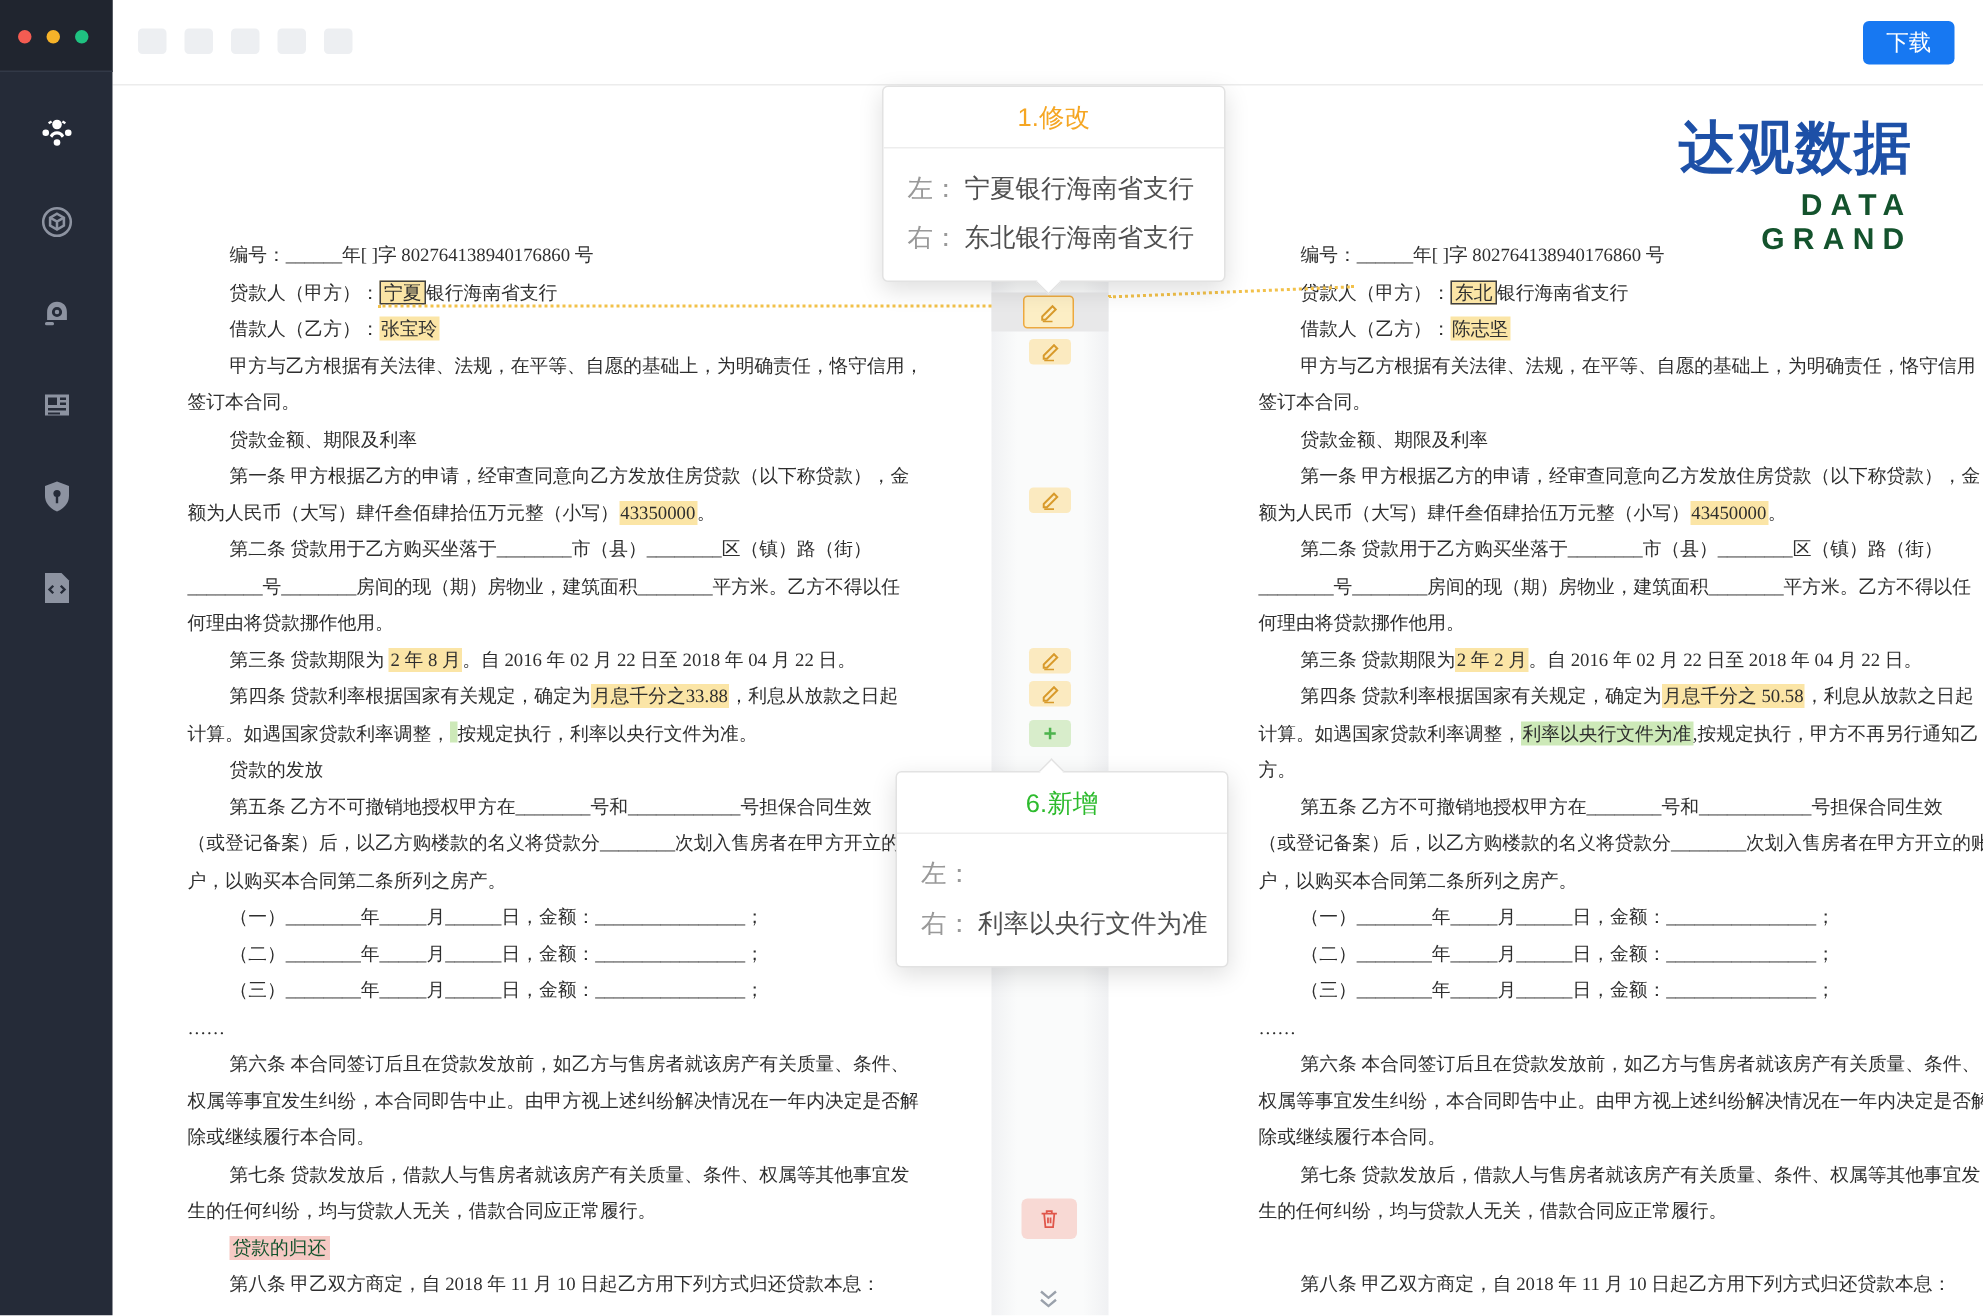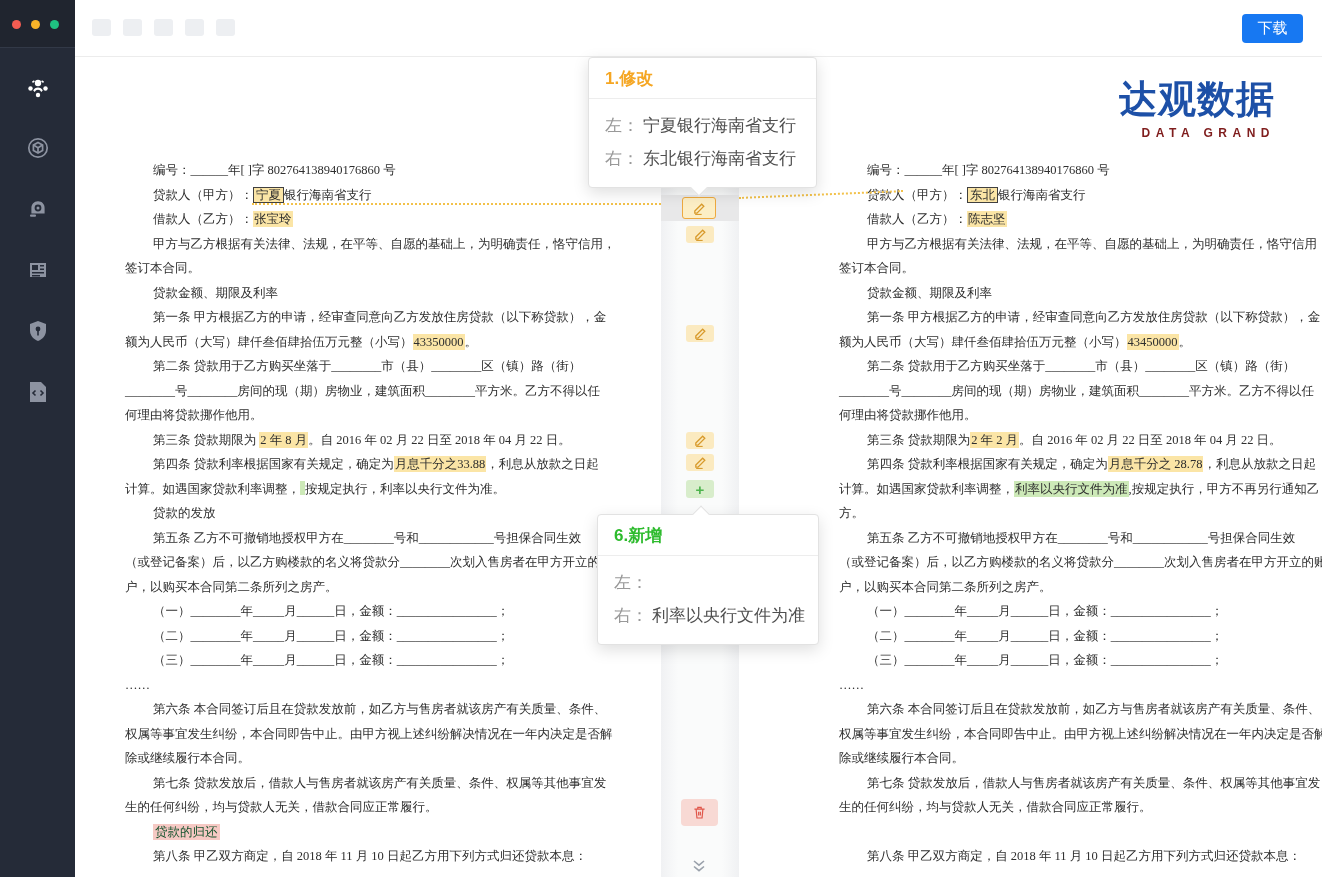--- a/index.html
+++ b/index.html
@@ -19,21 +19,21 @@
   
   .topbar { position:absolute; left:75px; top:0; width:1247px; height:57px; background:#fff; border-bottom:1px solid #ececec; z-index:4; }
   .ph-row { position:absolute; left:17px; top:19px; display:flex; gap:12px; }
   .ph { width:19px; height:17px; border-radius:3px; background:#edeff2; }
   .download-btn { position:absolute; right:19px; top:14px; width:61px; height:29px; background:#1778f2; color:#fff;
     font-size:15px; border:none; border-radius:4px; display:flex; align-items:center; justify-content:center; cursor:pointer; }
 
   
   .brand { position:absolute; left:1095px; top:80px; width:180px; text-align:right; z-index:3; }
   .brand-cn { font-size:38px; font-weight:700; color:#1d50a7; letter-spacing:1px; line-height:38px; }
-  .brand-en { margin-top:8px; font-size:12px; font-weight:700; color:#7f1d1d; letter-spacing:5.5px; }
+  .brand-en { margin-top:8px; font-size:20px; font-weight:700; color:#14532d; letter-spacing:5.5px; }
 
   
   .doc { position:absolute; top:158px; z-index:1; font-family:"Liberation Serif","DejaVu Serif",serif;
     font-size:12.5px; color:#2e2e2e; }
   .doc-left  { left:125px; width:540px; }
   .doc-right { left:839px; width:480px; }
   .doc-line { height:24.5px; line-height:24.5px; white-space:nowrap; }
   .doc-line.indent { padding-left:28px; }
   .hl-y  { background:#fbe5a6; padding:1px 1px; }
   .hl-yb { background:#fbe5a6; border:1px solid #404040; padding:0 2px; }
@@ -51,21 +51,21 @@
   .chip { position:absolute; display:flex; align-items:center; justify-content:center; border-radius:3px; z-index:3; cursor:pointer; }
   .chip-modify { background:#fbeac0; }
   .chip-modify.selected { background:#fceec5; border:1px solid #eda93f; }
   .chip-add { background:#d8edcb; color:#4db34d; font-size:15px; font-weight:700; line-height:1; }
   .chip-delete { background:#f8d9d4; border-radius:4px; }
   .chip-nav { background:transparent; }
 
   
   .popup { position:absolute; background:#fff; border:1px solid #e2e2e2; border-radius:4px;
     box-shadow:0 5px 16px rgba(0,0,0,.13); z-index:8; }
-  .popup-title { padding:9px 16px 8px; font-size:17px; font-weight:700; border-bottom:1px solid #ededed; }
+  .popup-title { padding:9px 16px 8px; font-size:17px; font-weight:400; border-bottom:1px solid #ededed;text-align:center; }
   .popup-body { padding:10px 16px 12px; }
   .popup-row { font-size:17px; line-height:33px; color:#4f4f4f; white-space:nowrap; }
   .popup-row .lbl { color:#999; margin-right:4px; }
   .popup-modify { left:588px; top:57px; width:229px; }
   .popup-modify .popup-title { color:#f5a623; }
   .popup-add { left:597px; top:514px; width:222px; }
   .popup-add .popup-title { color:#2dbb2d; }
   .arrow { position:absolute; width:12px; height:12px; background:#fff; transform:rotate(45deg); }
   .arrow-down { left:104px; bottom:-7px; border-right:1px solid #e2e2e2; border-bottom:1px solid #e2e2e2; }
   .arrow-up { left:97px; top:-7px; border-left:1px solid #e2e2e2; border-top:1px solid #e2e2e2; }
@@ -244,21 +244,21 @@
       <div class="doc-line indent"><span>借款人（乙方）：</span><span class="hl-y">陈志坚</span></div>
       <div class="doc-line indent"><span>甲方与乙方根据有关法律、法规，在平等、自愿的基础上，为明确责任，恪守信用，</span></div>
       <div class="doc-line"><span>签订本合同。</span></div>
       <div class="doc-line indent"><span>贷款金额、期限及利率</span></div>
       <div class="doc-line indent"><span>第一条 甲方根据乙方的申请，经审查同意向乙方发放住房贷款（以下称贷款），金</span></div>
       <div class="doc-line"><span>额为人民币（大写）肆仟叁佰肆拾伍万元整（小写）</span><span class="hl-y">43450000</span><span>。</span></div>
       <div class="doc-line indent"><span>第二条 贷款用于乙方购买坐落于________市（县）________区（镇）路（街）</span></div>
       <div class="doc-line"><span>________号________房间的现（期）房物业，建筑面积________平方米。乙方不得以任</span></div>
       <div class="doc-line"><span>何理由将贷款挪作他用。</span></div>
       <div class="doc-line indent"><span>第三条 贷款期限为</span><span class="hl-y">2 年 2 月</span><span>。自 2016 年 02 月 22 日至 2018 年 04 月 22 日。</span></div>
-      <div class="doc-line indent"><span>第四条 贷款利率根据国家有关规定，确定为</span><span class="hl-y">月息千分之 28.78</span><span>，利息从放款之日起</span></div>
+      <div class="doc-line indent"><span>第四条 贷款利率根据国家有关规定，确定为</span><span class="hl-y">月息千分之 50.58</span><span>，利息从放款之日起</span></div>
       <div class="doc-line"><span>计算。如遇国家贷款利率调整，</span><span class="hl-g">利率以央行文件为准</span><span>,按规定执行，甲方不再另行通知乙</span></div>
       <div class="doc-line"><span>方。</span></div>
       <div class="doc-line indent"><span>第五条 乙方不可撤销地授权甲方在________号和____________号担保合同生效</span></div>
       <div class="doc-line"><span>（或登记备案）后，以乙方购楼款的名义将贷款分________次划入售房者在甲方开立的账</span></div>
       <div class="doc-line"><span>户，以购买本合同第二条所列之房产。</span></div>
       <div class="doc-line indent"><span>（一）________年_____月______日，金额：________________；</span></div>
       <div class="doc-line indent"><span>（二）________年_____月______日，金额：________________；</span></div>
       <div class="doc-line indent"><span>（三）________年_____月______日，金额：________________；</span></div>
       <div class="doc-line"><span>……</span></div>
       <div class="doc-line indent"><span>第六条 本合同签订后且在贷款发放前，如乙方与售房者就该房产有关质量、条件、</span></div>

